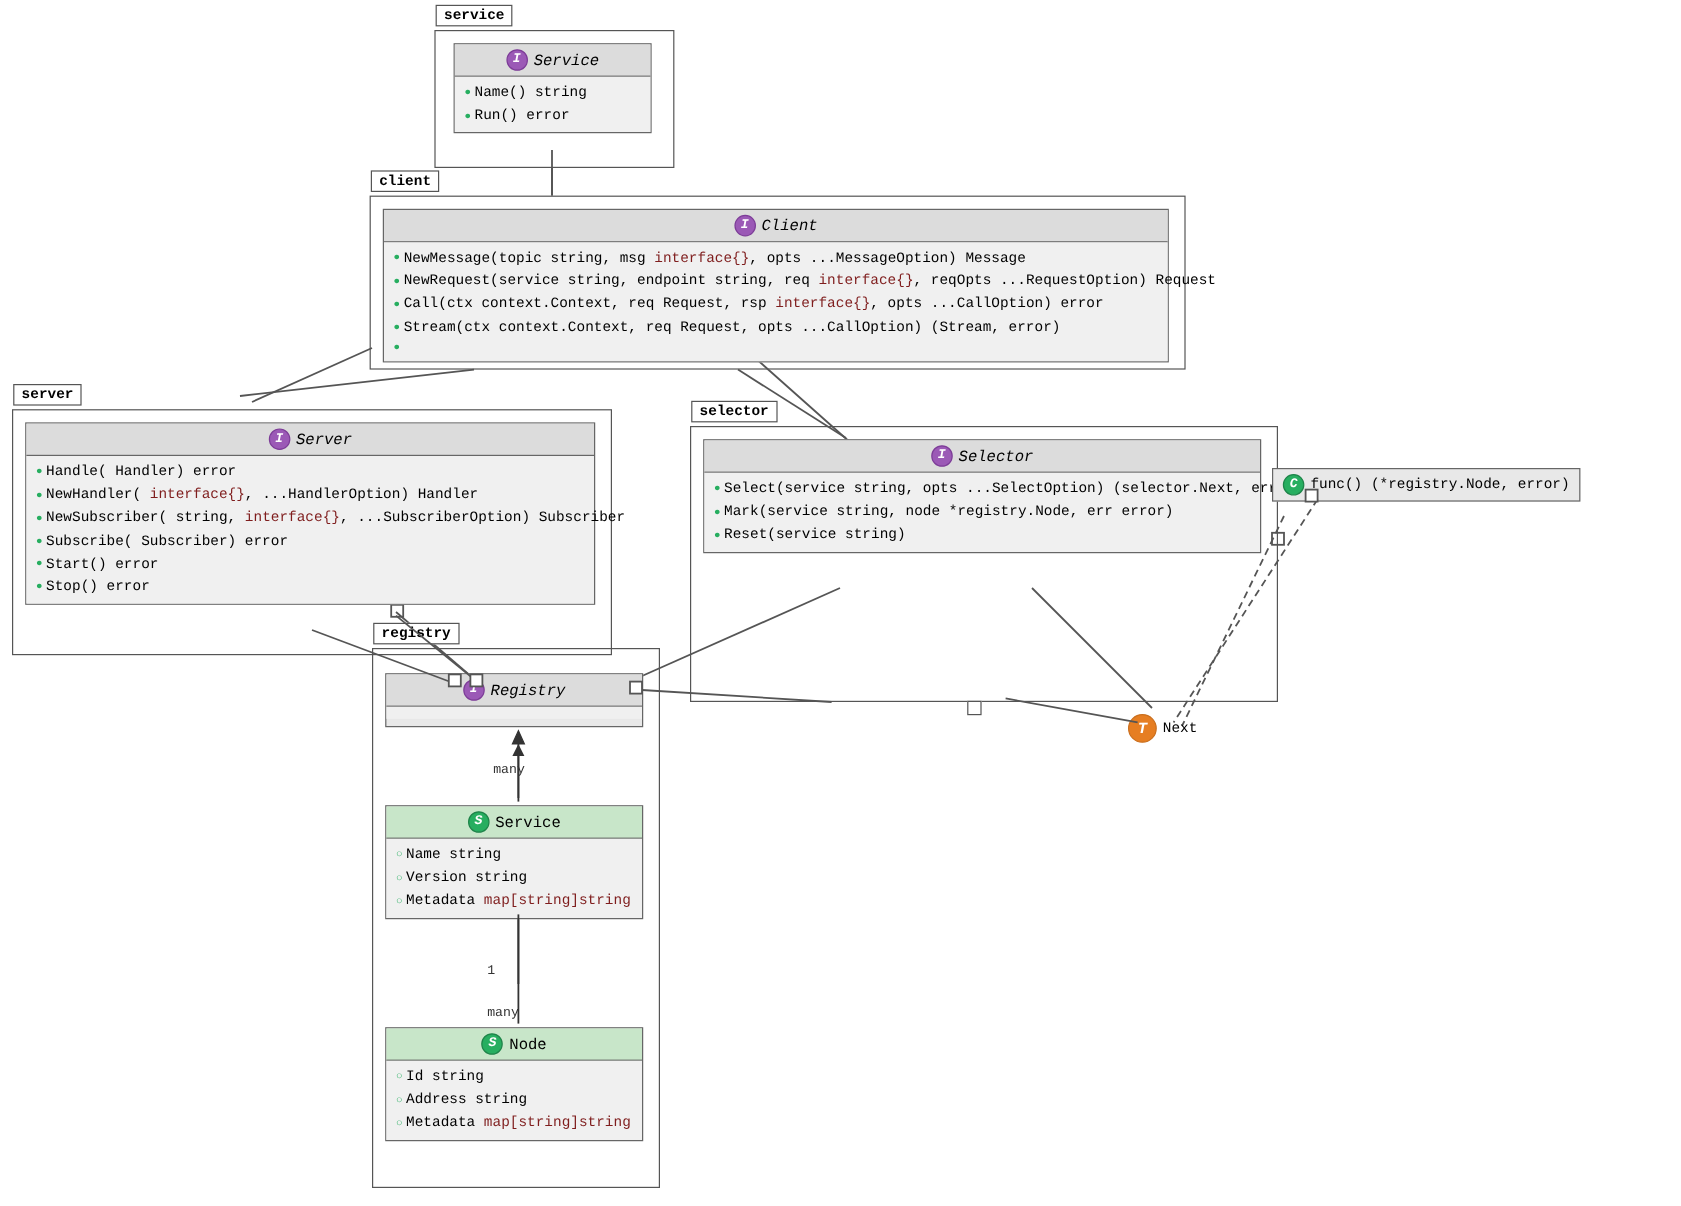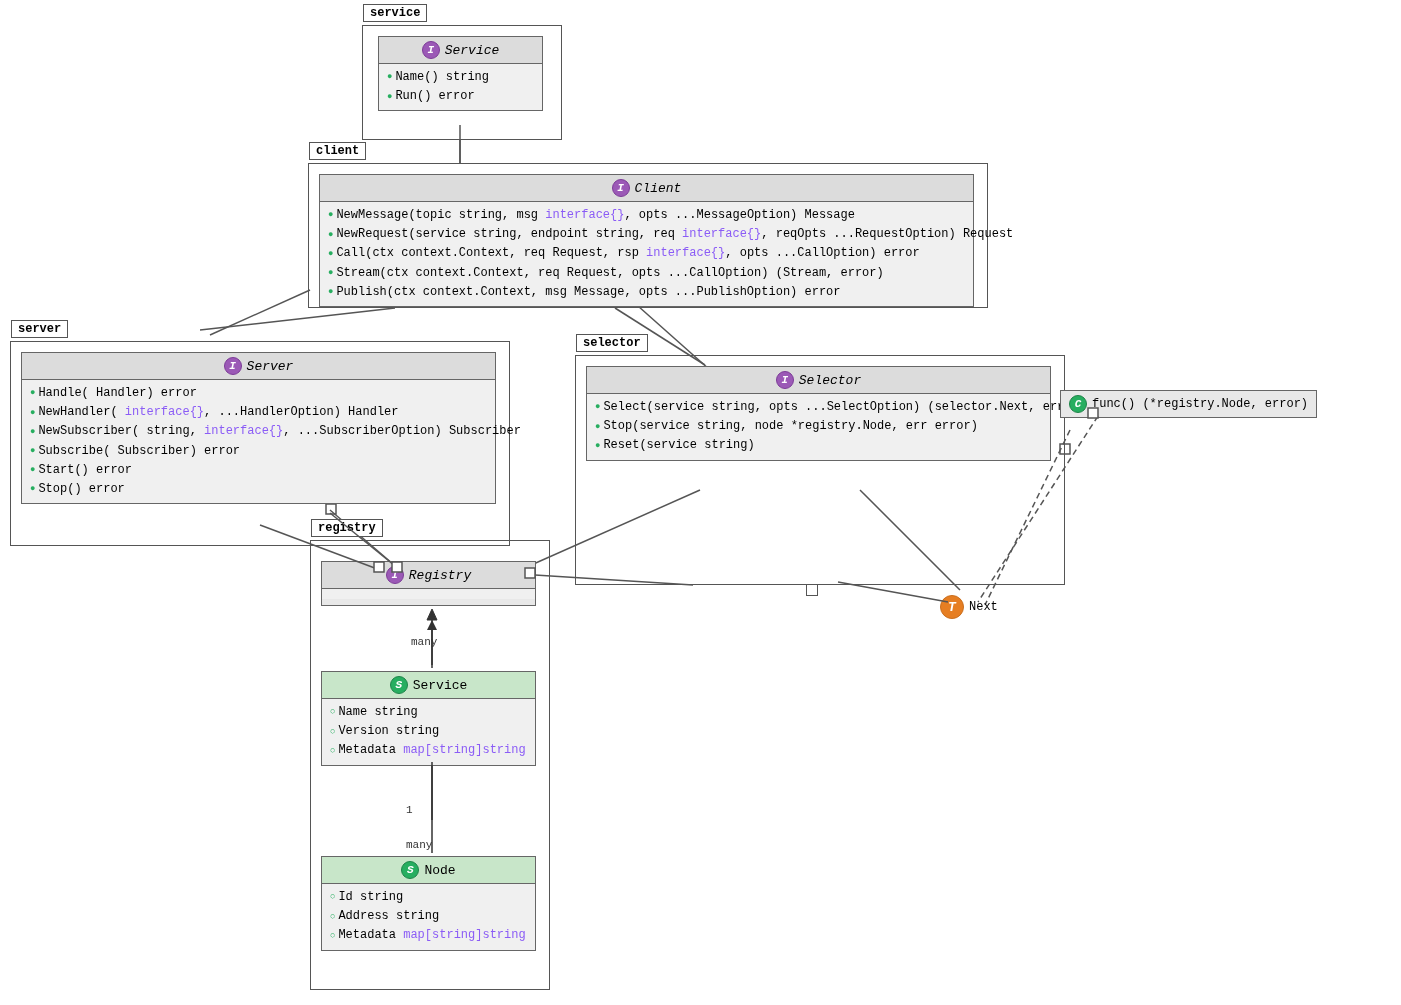--- a/index.html
+++ b/index.html
@@ -82,21 +82,21 @@
       border: 1.5px solid #333;
     }
 
     .circle-I { background: #9b59b6; color: #fff; border-color: #7d3c98; }
     .circle-S { background: #27ae60; color: #fff; border-color: #1e8449; }
     .circle-T { background: #e67e22; color: #fff; border-color: #ca6f1e; }
     .circle-C { background: #27ae60; color: #fff; border-color: #1e8449; }
 
     .dot-filled { color: #27ae60; font-size: 9px; }
 
-    .link-blue { color: #8b5cf6; }
+    .link-blue { color: #7f1d1d; }
     .class-name-italic { font-style: italic; font-size: 13px; }
 
     
     .svg-overlay {
       position: absolute;
       top: 0;
       left: 0;
       width: 1401px;
       height: 1005px;
       pointer-events: none;
@@ -191,21 +191,20 @@
         <div class="method">
           <span class="dot-filled">●</span>
           <span>Call(ctx context.Context, req Request, rsp <span class="link-blue">interface{}</span>, opts ...CallOption) error</span>
         </div>
         <div class="method">
           <span class="dot-filled">●</span>
           <span>Stream(ctx context.Context, req Request, opts ...CallOption) (Stream, error)</span>
         </div>
         <div class="method">
           <span class="dot-filled">●</span>
-          <span>Publish(ctx context.Context, msg Message, opts ...PublishOption) error</span>
         </div>
       </div>
     </div>
   </div>
 
   <div class="uml-package" style="left: 10px; top: 320px; width: 500px; height: 205px; margin-top: 21px;">
     <div class="package-tab">
       <span style="font-weight:bold;">server</span>
     </div>
     <div class="uml-class" style="left: 10px; top: 10px; width: 475px;">
@@ -251,21 +250,21 @@
         <span class="circle-icon circle-I">I</span>
         <span class="class-name-italic">Selector</span>
       </div>
       <div class="uml-class-body">
         <div class="method">
           <span class="dot-filled">●</span>
           <span>Select(service string, opts ...SelectOption) (selector.Next, error)</span>
         </div>
         <div class="method">
           <span class="dot-filled">●</span>
-          <span>Stop(service string, node *registry.Node, err error)</span>
+          <span>Mark(service string, node *registry.Node, err error)</span>
         </div>
         <div class="method">
           <span class="dot-filled">●</span>
           <span>Reset(service string)</span>
         </div>
       </div>
     </div>
 
     <div style="position:absolute; bottom: -12px; left: 230px; width: 12px; height: 12px; border: 1.5px solid #555; background: #fff;"></div>
   </div>

